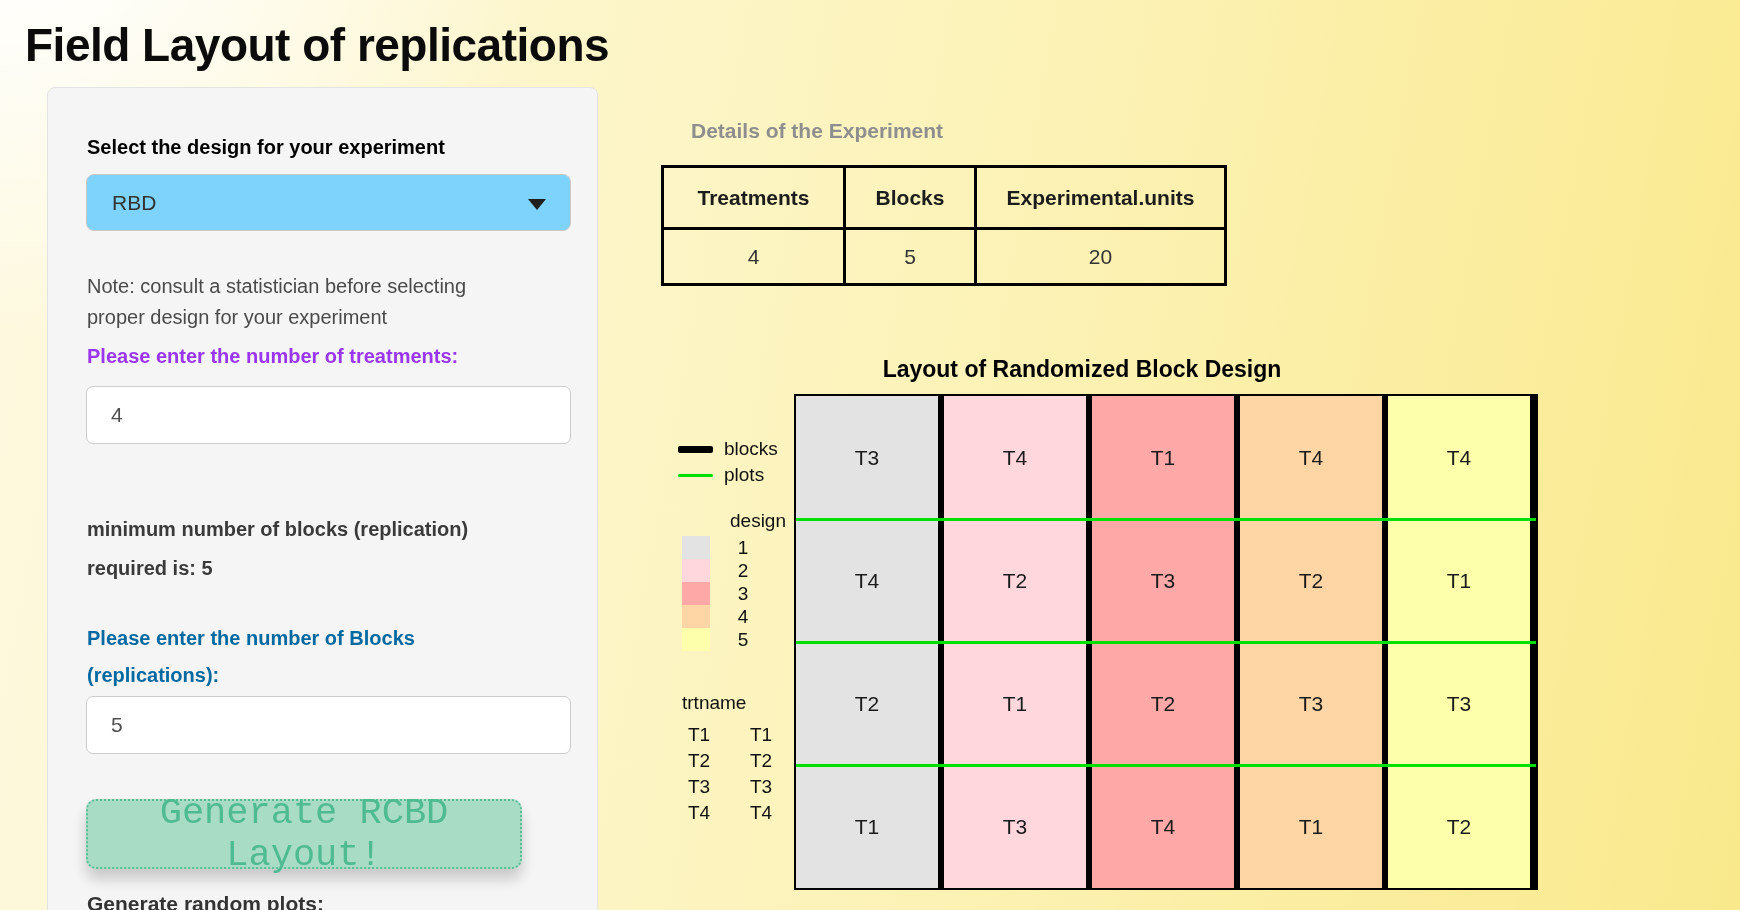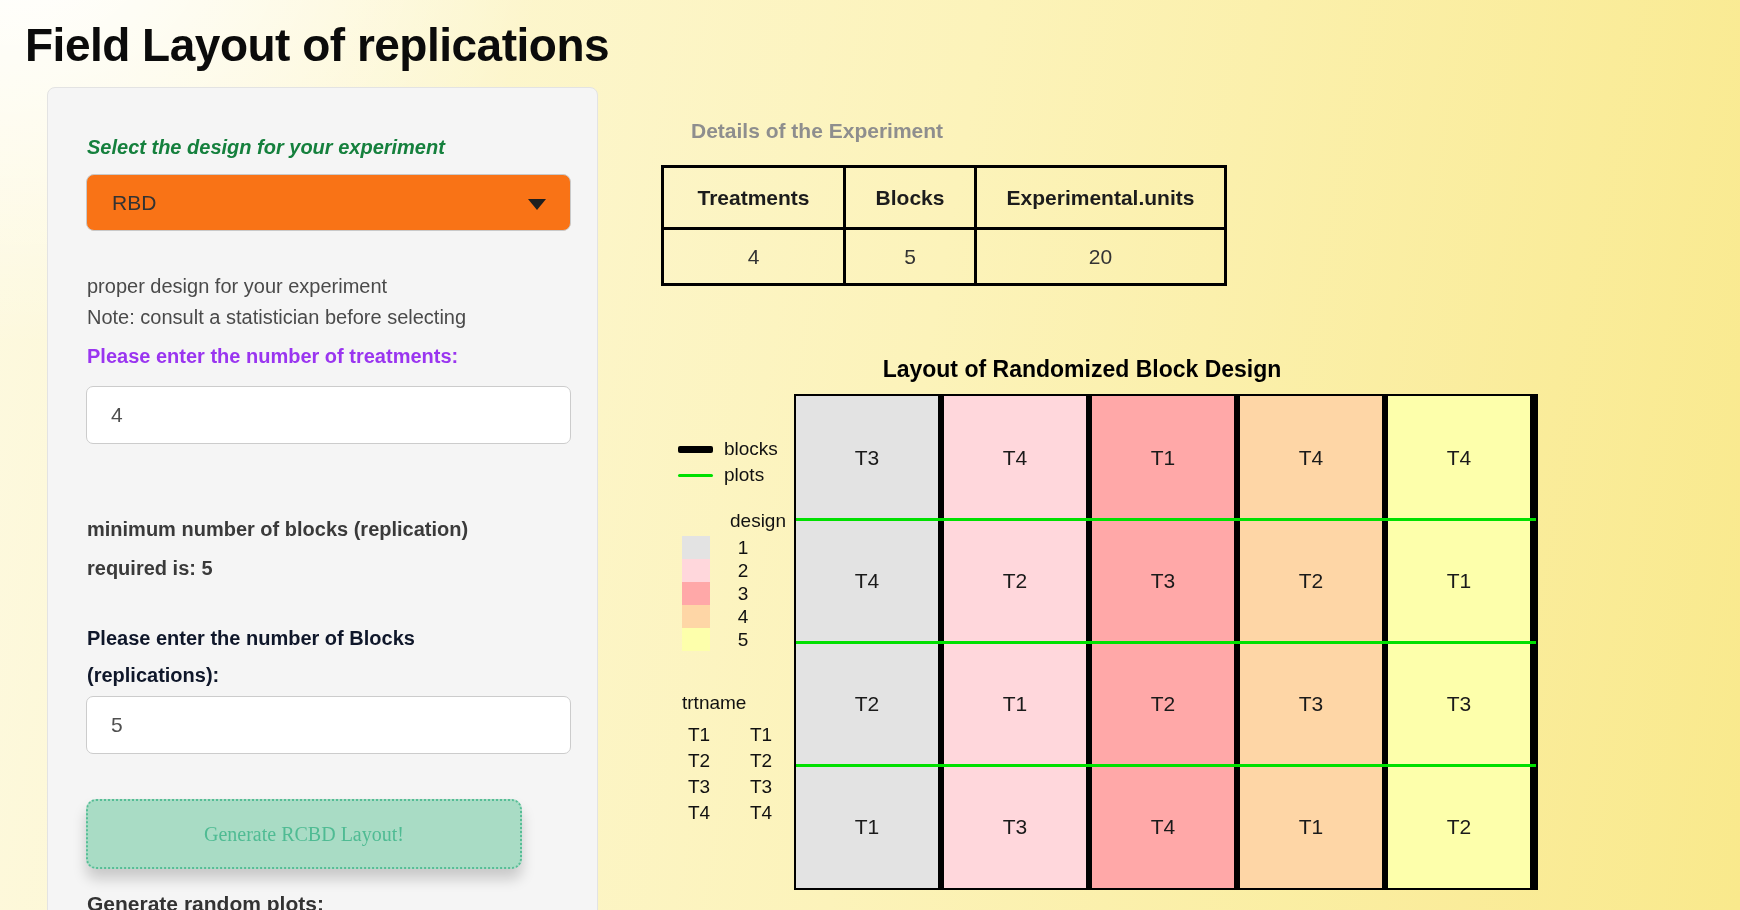--- a/index.html
+++ b/index.html
@@ -20,21 +20,21 @@
   .sidebar {
     position:absolute; left:47px; top:87px; width:551px; height:900px;
     background:#f5f5f5; border:1px solid #e3e3e3; border-radius:8px;
   }
   .sb-label-orange {
     position:absolute; left:39px; top:48px;
     font-size:20px; font-weight:bold;
   }
   .sb-select {
     position:absolute; left:38px; top:86px; width:485px; height:57px;
-    background:#f97316; border:1px solid #c9c9c9; border-radius:8px;
+    background:#7dd3fc; border:1px solid #c9c9c9; border-radius:8px;
     display:flex; align-items:center; padding-left:25px;
     font-size:21px; color:#333; cursor:pointer;
   }
   .sb-caret {
     position:absolute; right:24px; top:24px; width:0; height:0;
     border-left:9px solid transparent; border-right:9px solid transparent;
     border-top:11px solid #1f1f1f;
   }
   .sb-note {
     position:absolute; left:39px; top:183px;
@@ -49,25 +49,25 @@
     font-family:"Liberation Sans","DejaVu Sans",sans-serif;
   }
   #input-treatments { top:298px; }
   #input-blocks    { top:608px; }
   .sb-min-text {
     position:absolute; left:39px; top:422px;
     font-size:20px; font-weight:bold; color:#3a3a3a; line-height:39px;
   }
   .sb-button {
     position:absolute; left:38px; top:711px; width:436px; height:70px;
-    border-radius:10px; font-size:20px;
+    border-radius:10px; font-size:37px;
     display:flex; align-items:center; justify-content:center;
     border:2px dotted #56bd96; cursor:pointer;
     box-shadow:0 10px 14px rgba(0,0,0,0.18);
-    font-family:Liberation Serif, serif;
+    font-family:Liberation Mono, monospace;
   }
   .sb-random-label {
     position:absolute; left:39px; top:804px;
     font-size:21px; font-weight:bold; color:#333;
   }
   
   .details-heading {
     position:absolute; left:661px; top:119px;
     font-size:21px; font-weight:bold;margin-left:30px;
   }
@@ -122,41 +122,41 @@
   .legend-trt-row span:last-child { margin-left:28px; }
 </style>
 </head>
 <body>
 
 <div id="canvas">
 
   <div class="page-title">Field Layout of replications</div>
 
   <div class="sidebar">
-    <div class="sb-label-orange" style="color: #15803d; font-style: italic;">Select the design for your experiment</div>
+    <div class="sb-label-orange" style="color: #000000;">Select the design for your experiment</div>
 
     <div class="sb-select">
       <span>RBD</span>
       <span class="sb-caret"></span>
     </div>
 
     <div class="sb-note">
+      <div>Note: consult a statistician before selecting</div>
       <div>proper design for your experiment</div>
-      <div>Note: consult a statistician before selecting</div>
     </div>
 
     <div class="sb-label-purple1" style="color: rgb(154, 53, 240);">Please enter the number of treatments:</div>
     <input id="input-treatments" class="sb-input" value="4" style="">
 
     <div class="sb-min-text">
       <div>minimum number of blocks (replication)</div>
       <div>required is: 5</div>
     </div>
 
-    <div class="sb-label-purple2" style="color: #0f172a;">
+    <div class="sb-label-purple2" style="color: #0369a1;">
       <div>Please enter the number of Blocks</div>
       <div>(replications):</div>
     </div>
     <input id="input-blocks" class="sb-input" value="5" style="">
 
     <button class="sb-button" style="background: rgb(169, 220, 197); color: rgb(79, 187, 147);">Generate RCBD Layout!</button>
 
     <div class="sb-random-label">Generate random plots:</div>
   </div>
 

